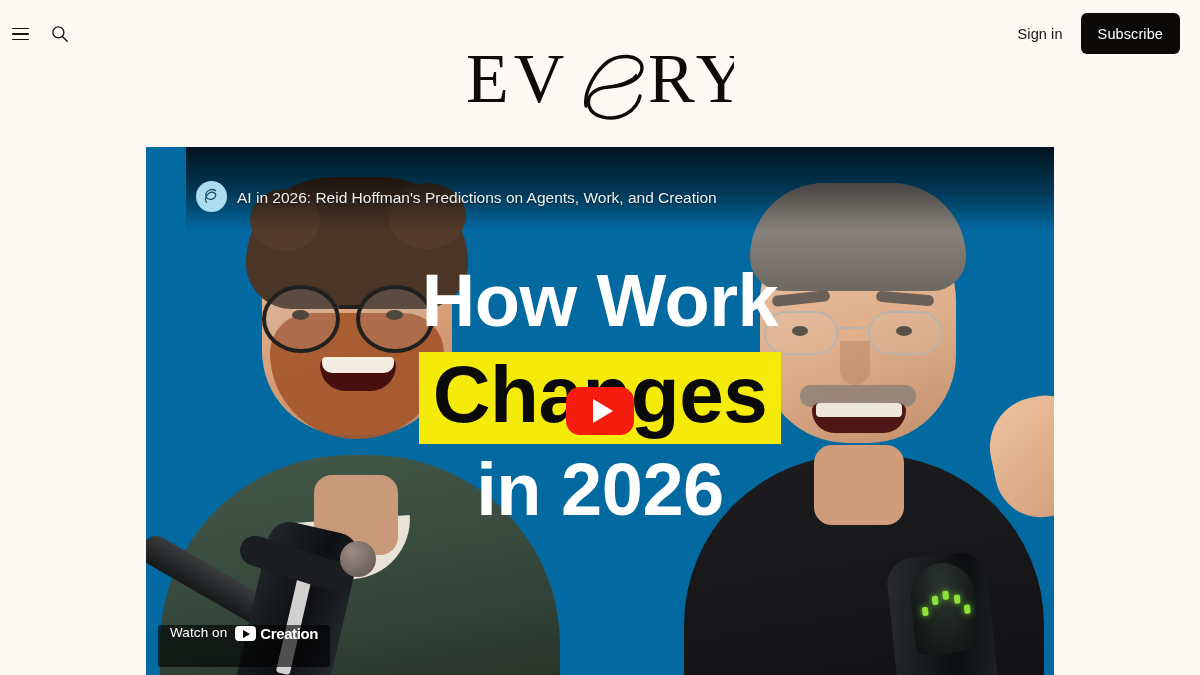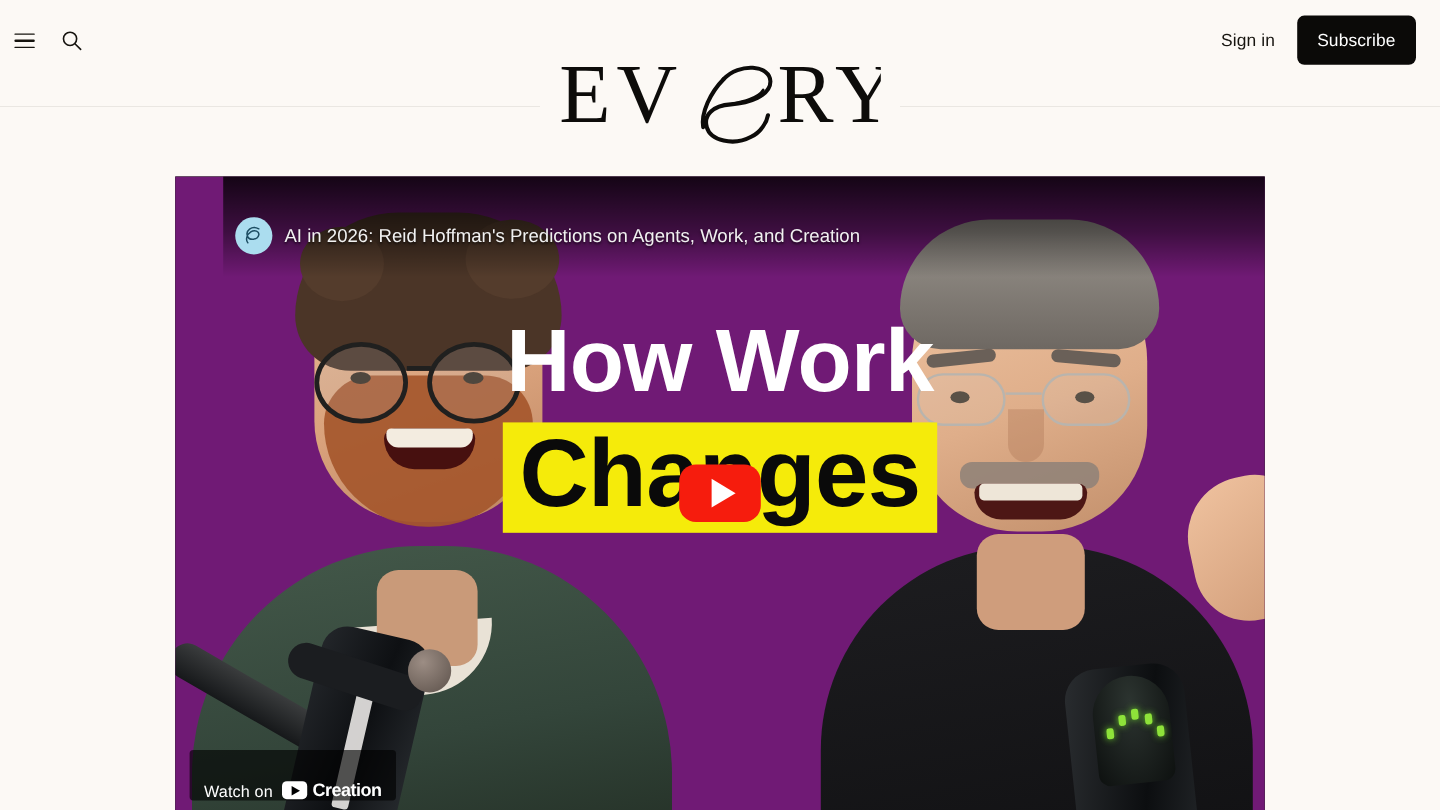--- a/index.html
+++ b/index.html
@@ -126,21 +126,21 @@
     background: #000000;
     overflow: hidden;
     z-index: 5;
     cursor: pointer;
   }
 
   
   .thumb {
     position: absolute;
     inset: 0;
-    background: #701a75;
+    background: #0369a1;
     overflow: hidden;
   }
 
   
   .p-left {
     position: absolute;
     left: -4px;
     bottom: 0;
     width: 430px;
     height: 530px;
@@ -510,21 +510,21 @@
   }
 
   
   .yt-watch {
     position: absolute;
     left: 12px;
     bottom: 8px;
     height: 42px;
     padding: 0 12px;
     display: flex;
-    align-items: flex-end;
+    align-items: flex-start;
     gap: 8px;
     background: rgba(0,0,0,.62);
     border-radius: 3px;
     z-index: 11;
     cursor: pointer;
     margin-top: 12px;
   }
   .yt-watch-label {
     color: #ffffff;
     font-size: 13.5px;
@@ -650,20 +650,21 @@
       <div class="led" style="left:10px; top:42px;"></div>
       <div class="led" style="left:21px; top:32px;"></div>
       <div class="led" style="left:32px; top:28px;"></div>
       <div class="led" style="left:43px; top:33px;"></div>
       <div class="led" style="left:52px; top:44px;"></div>
     </div>
 
     <div class="thumb-text">
       <span class="tline">How Work</span>
       <span class="tline hi">Changes</span>
+      <span class="tline">in 2026</span>
     </div>
   </div>
 
   <div class="yt-top">
 
     <div class="yt-avatar">
       <svg width="25" height="25" viewBox="0 0 30 30">
         <path d="M20 8 C13 4, 6 10, 9 16 C11 20, 19 19, 20 14
                  C20.6 10.6, 16 8.5, 12 11 C8 13.5, 6.5 19, 9 22" fill="none" stroke="#1d4e63" stroke-width="1.5" stroke-linecap="round"></path>
       </svg>

